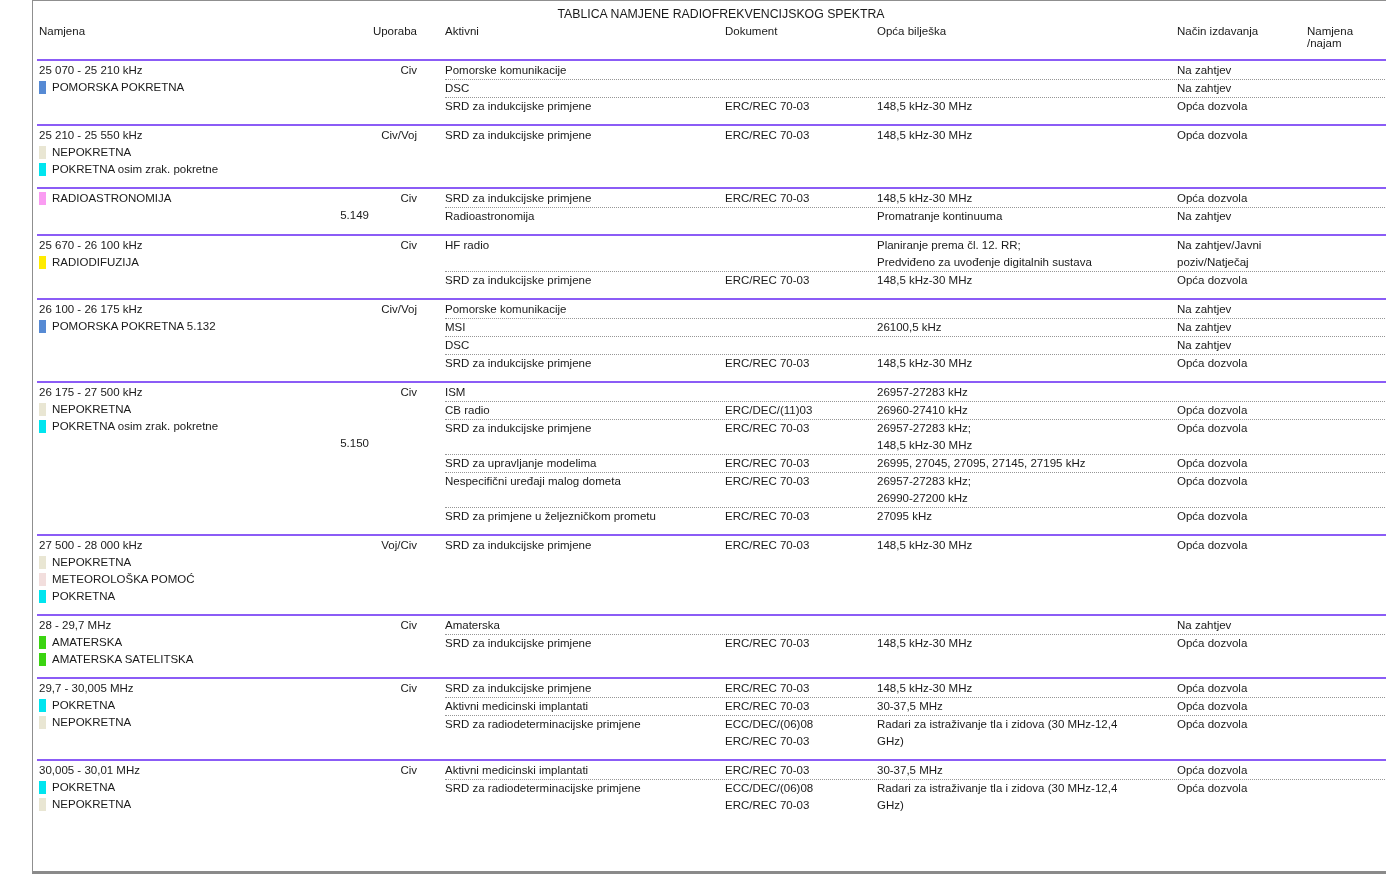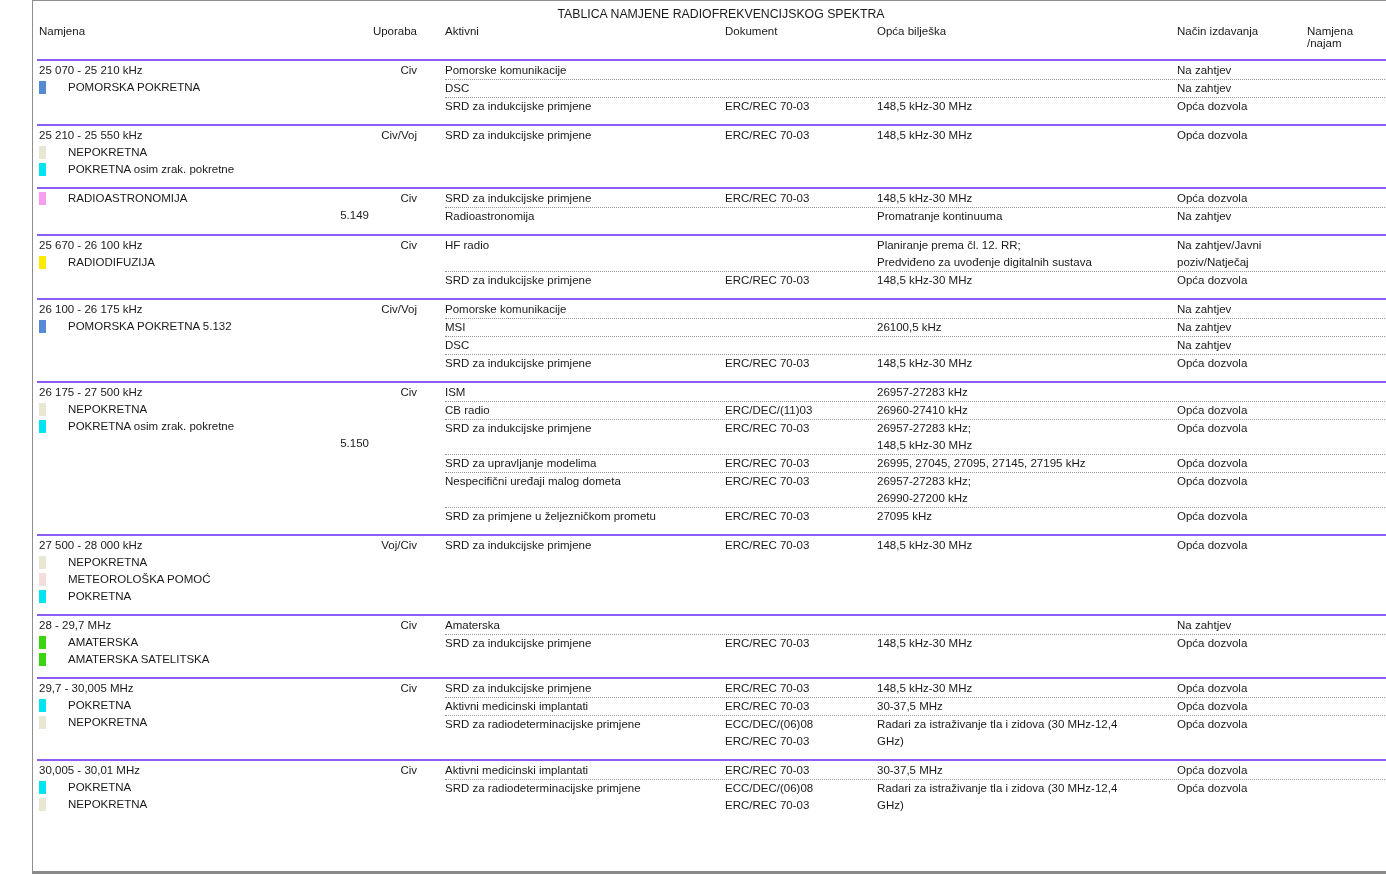--- a/index.html
+++ b/index.html
@@ -14,21 +14,21 @@
   .header{display:grid;grid-template-columns:332px 76px 280px 152px 300px 130px 1fr;
           margin-right:16px;min-height:35px;}
   .header>div{padding-top:1px;}
   .h-namjena{padding-left:2px;}
   .h-uporaba{text-align:right;padding-right:28px;}
   .h-prijenos{white-space:pre-line;}
   .band{display:grid;grid-template-columns:332px 76px 1fr;
         border-top:2px solid #8b5cf6;margin-right:16px;padding:1px 0 9px 0;}
   .namjena-cell{padding-left:2px;}
   .range{line-height:17px;}
-  .alloc{display:flex;align-items:center;gap:22px;line-height:17px;}
+  .alloc{display:flex;align-items:center;gap:6px;line-height:17px;}
   .swatch{width:7px;height:13px;flex:0 0 7px;}
   .footnote{margin-left:14px;line-height:17px;text-align:right;}
   .uporaba-cell{text-align:right;padding-right:28px;line-height:17px;}
   .subrow{display:grid;grid-template-columns:280px 152px 300px 130px 1fr;}
   .subrow>div{line-height:17px;white-space:pre-line;padding-right:8px;}
   .subrow + .subrow{border-top:1px dotted #969696;}
 </style>
 </head>
 <body>
 

